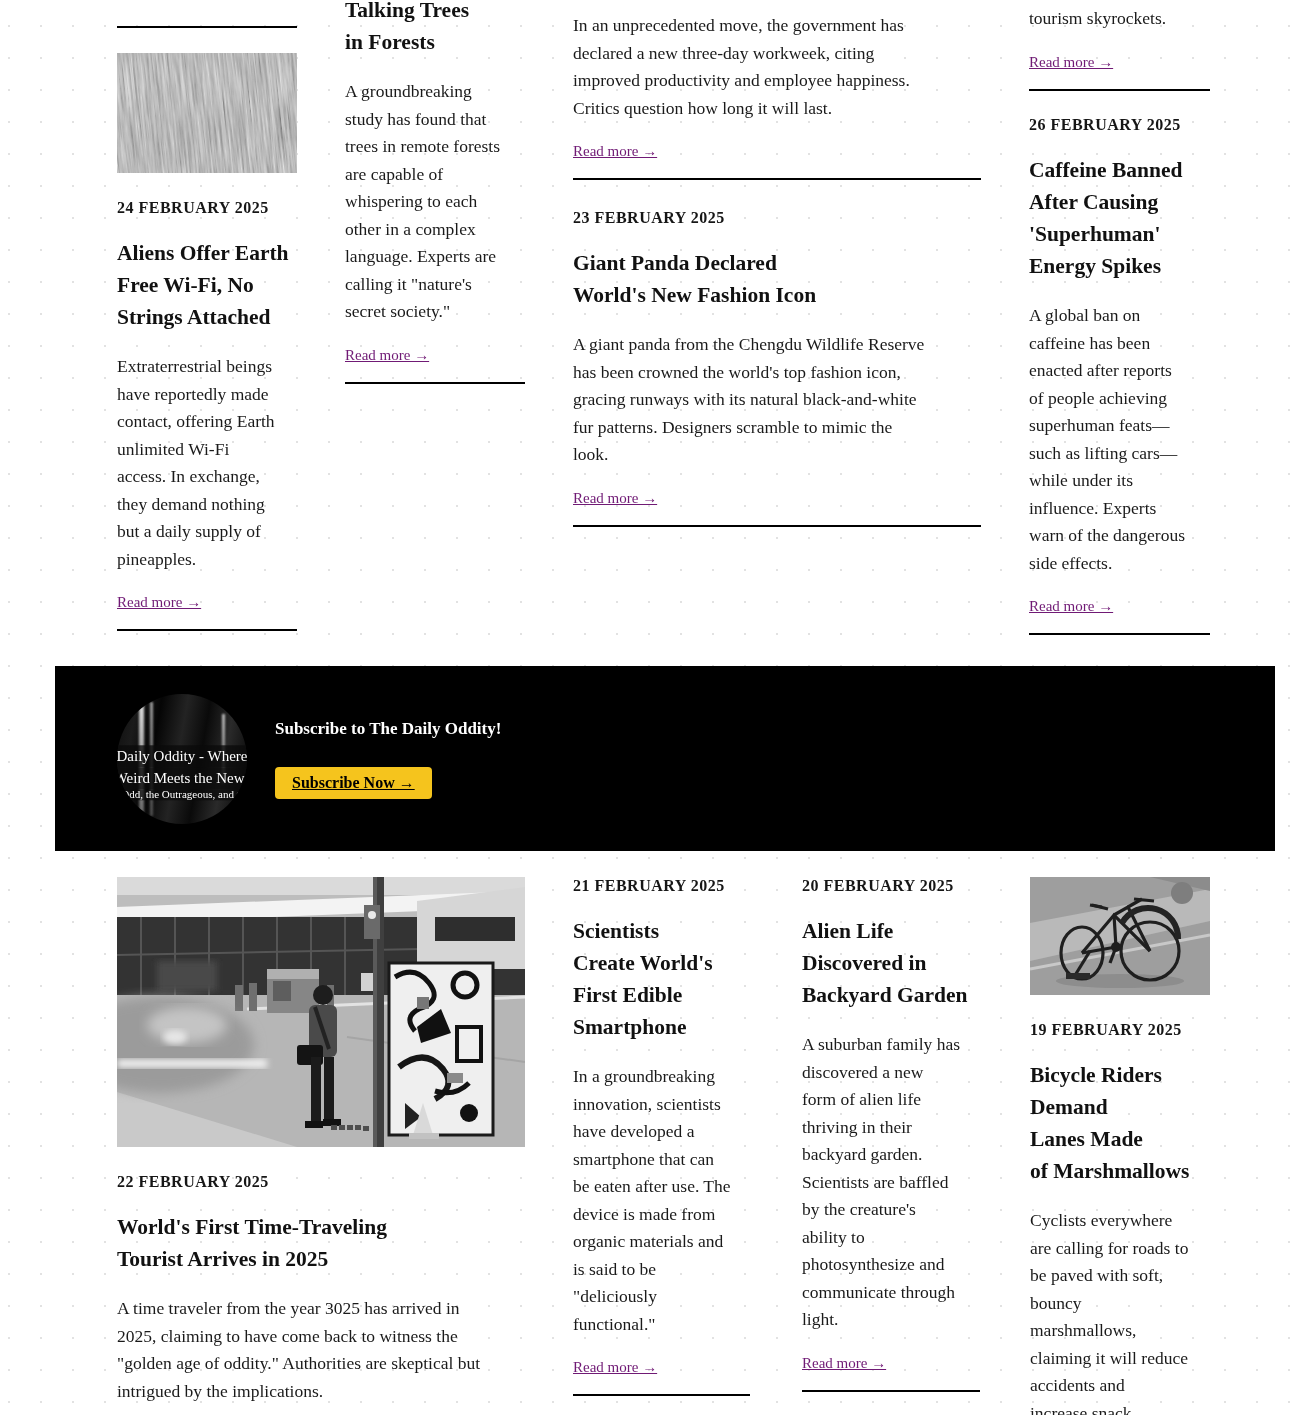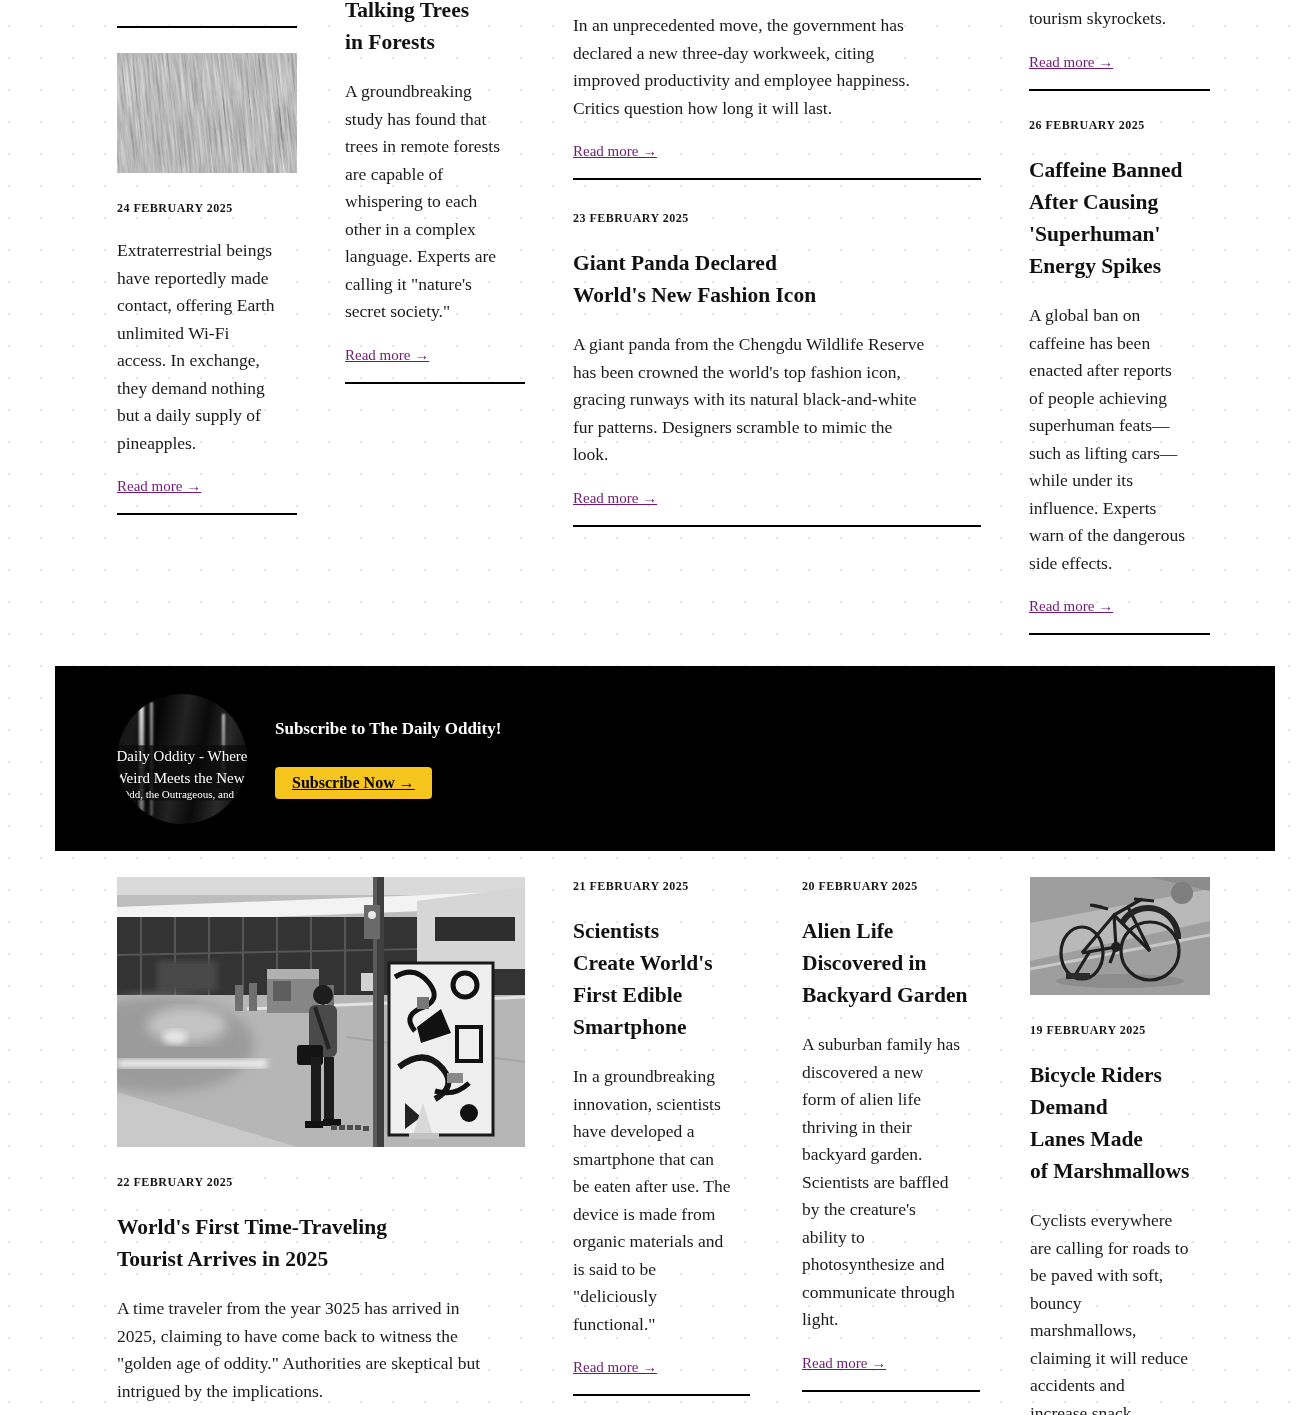--- a/index.html
+++ b/index.html
@@ -14,21 +14,21 @@
     position:relative;
   }
   .page{position:absolute;inset:0;width:1312px;height:1415px;overflow:hidden;}
 
   .card{position:absolute;}
   .card--ends{border-bottom:2.5px solid #000;padding-bottom:16px;}
   .divider{position:absolute;height:0;border-bottom:2.5px solid #000;}
 
   .c-img{display:block;margin:0 0 28px 0;line-height:0;}
   .c-img svg{display:block;}
-  .c-date{font-weight:700;font-size:12px;line-height:14px;letter-spacing:.5px;margin:0 0 22px 0;color:#161616;}
+  .c-date{font-weight:700;font-size:16px;line-height:14px;letter-spacing:.5px;margin:0 0 22px 0;color:#161616;}
   .c-title{font-weight:700;font-size:21.5px;line-height:32px;margin:0 0 20px 0;white-space:pre-line;color:#111;}
   .c-body{font-size:17.5px;line-height:27.5px;margin:0 0 18px 0;white-space:pre-line;}
   .c-readmore{display:inline-block;font-weight:400;font-size:15px;line-height:22px;color:#701a75;text-decoration:underline;cursor:pointer;}
 
   
   .banner{position:absolute;left:55px;top:666px;width:1220px;height:185px;background:#000;display:flex;align-items:center;}
   .logo-circle{position:relative;flex:0 0 auto;width:130px;height:130px;margin-left:62px;border-radius:50%;overflow:hidden;
     background:linear-gradient(100deg,#0d0d0d 0%,#1b1b1b 14%,#050505 30%,#232323 47%,#0a0a0a 62%,#2a2a2a 78%,#000 100%);}
   .logo-streak{position:absolute;top:8px;bottom:8px;width:5px;background:linear-gradient(#fff,#777);filter:blur(1px);opacity:.85;}
   .logo-streak.s1{left:22px;}
@@ -65,20 +65,23 @@
           </filter>
         </defs>
         <rect width="180" height="120" fill="#4a4a4a"></rect>
         <g transform="rotate(-6 90 60)">
             <rect x="-20" y="-20" width="220" height="160" filter="url(#furf)" opacity="0.9"></rect>
           </g>
         <rect width="180" height="120" fill="url(#furgrad)" opacity="0"></rect>
       </svg>
     </div>
     <div class="c-date">24 FEBRUARY 2025</div>
+    <h2 class="c-title">Aliens Offer Earth
+Free Wi-Fi, No
+Strings Attached</h2>
     <p class="c-body">Extraterrestrial beings
 have reportedly made
 contact, offering Earth
 unlimited Wi-Fi
 access. In exchange,
 they demand nothing
 but a daily supply of
 pineapples.</p>
     <a class="c-readmore">Read more →</a>
   </article>

